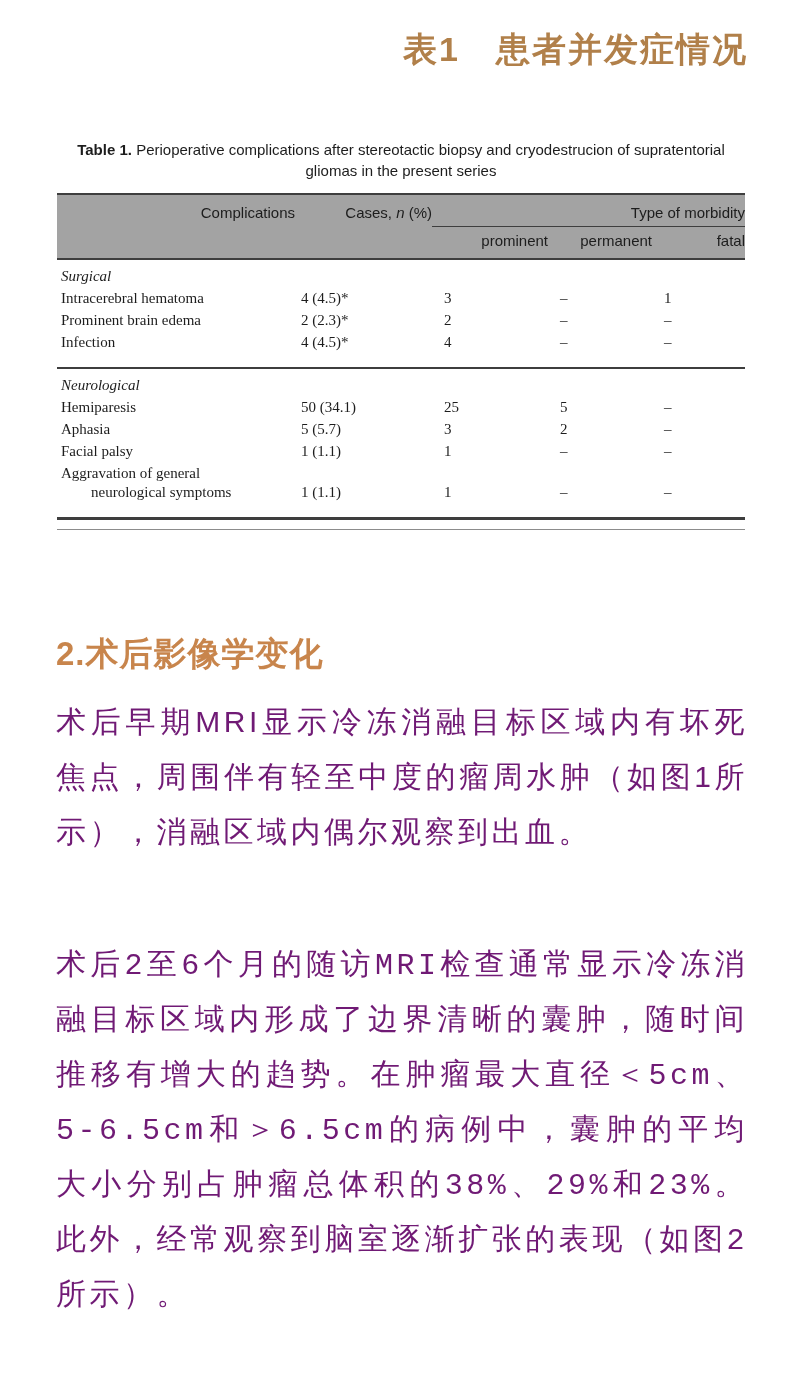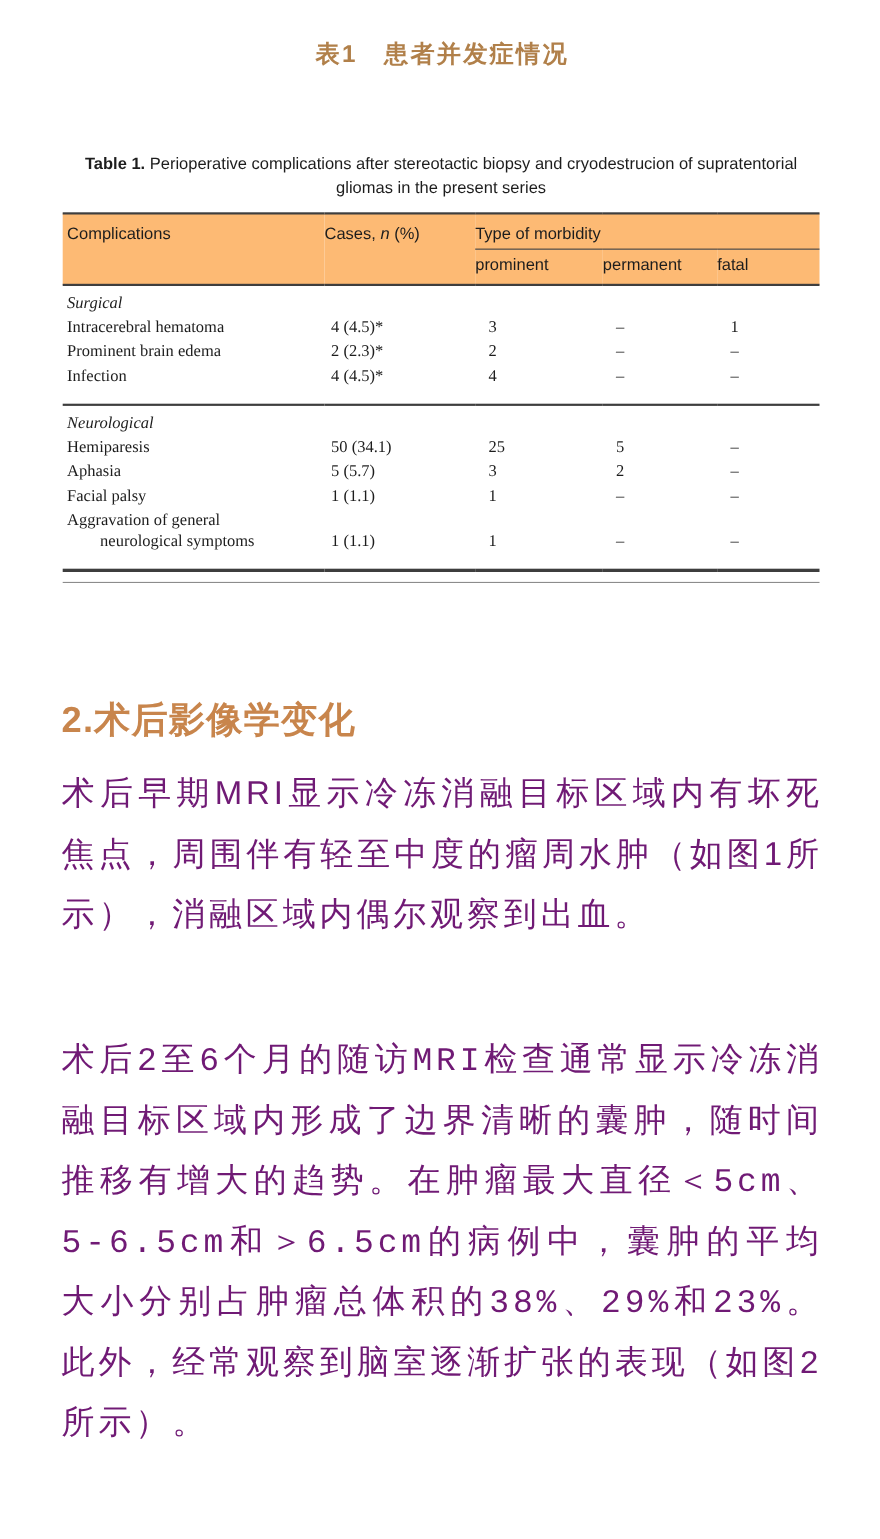--- a/index.html
+++ b/index.html
@@ -5,43 +5,43 @@
   html,body{margin:0;padding:0;}
   body{
     width:800px;height:1399px;background:#ffffff;
     font-family:"Liberation Sans","DejaVu Sans",sans-serif;
     -webkit-font-smoothing:antialiased;
   }
   .page{box-sizing:border-box;width:800px;height:1399px;padding:34px 48px 0 56px;background:#ffffff;}
 
   
   .doc-title{
-    margin:0;width:692px;text-align:center;
-    font-size:22px;font-weight:bold;letter-spacing:2px;
+    margin:0;width:692px;text-align:right;
+    font-size:34px;font-weight:bold;letter-spacing:2px;
     color:#b1804a;line-height:30px;
   }
 
   
   .table-figure{margin:75px 0 0 1px;width:688px;color:#222222;}
   .caption{font-size:15px;line-height:21px;color:#1d1d1d;margin-bottom:12px;text-align:center;}
   .caption .b{font-weight:bold;}
 
   table.ctable{
     border-collapse:collapse;width:688px;table-layout:fixed;
     font-size:15px;color:#1d1d1d;
     border-top:2.5px solid #3e3e3e;border-bottom:3px solid #3e3e3e;
   }
   table.ctable col.c1{width:238px;}
   table.ctable col.c2{width:137px;}
   table.ctable col.c3{width:116px;}
   table.ctable col.c4{width:104px;}
   table.ctable col.c5{width:93px;}
 
   thead th{
-    background:#fdba74;font-weight:normal;text-align:left;
+    background:#a3a3a3;font-weight:normal;text-align:right;
     vertical-align:top;padding:9px 0 0 0;font-size:15px;
   }
   thead{border-bottom:2px solid #3e3e3e;}
   th.cell-complications{padding-left:4px;}
   th.cell-morbidity{border-bottom:1.5px solid #3e3e3e;padding-bottom:5px;}
   thead tr.subhead th{padding:5px 0 9px 0;border-bottom:none;}
   thead tr.subhead th.first{padding-left:0;}
 
   tbody td{padding:1.5px 0;vertical-align:bottom;line-height:19px;font-family:Liberation Serif, serif;}
   tbody td.c-label{padding-left:4px;}

